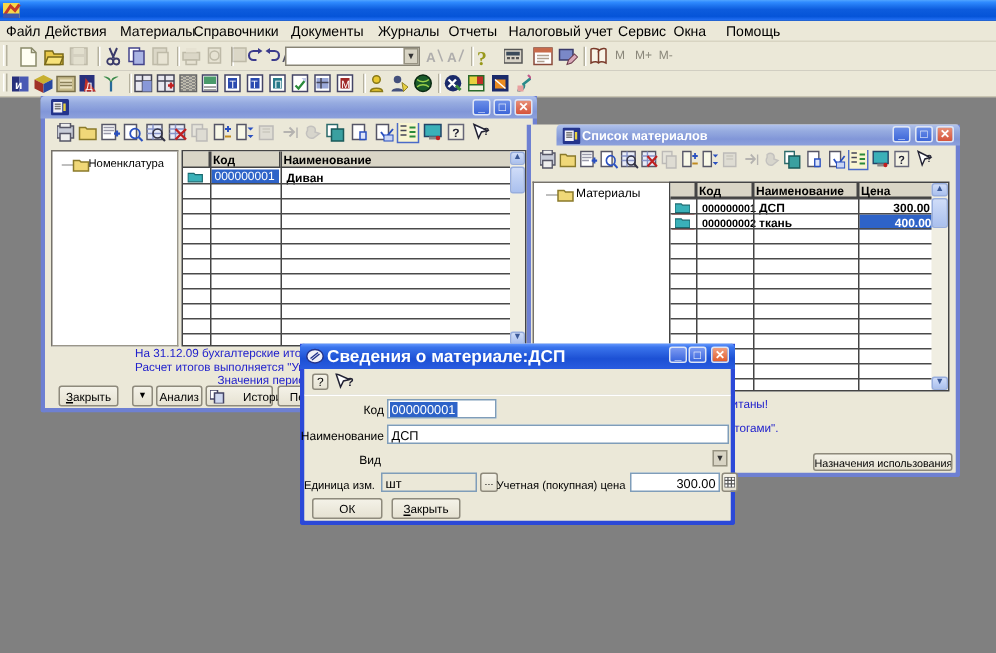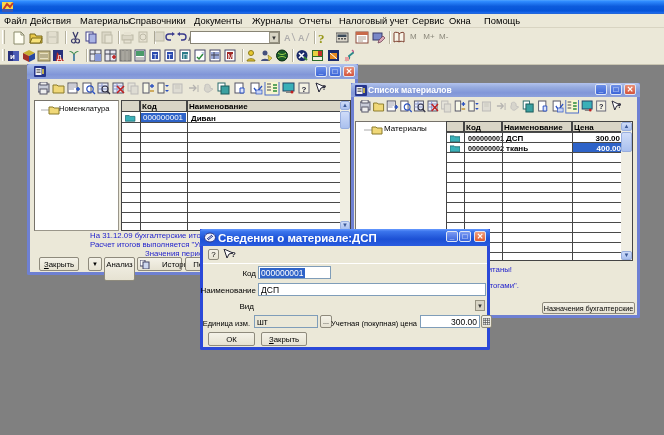--- a/index.html
+++ b/index.html
@@ -484,31 +484,31 @@
     <div class="sbtn" style="top:10px;height:18px;"></div>
     <div class="sbtn" style="bottom:0;">▼</div>
   </div>
 
   <div class="bluetext" style="left:60px;top:167px;">На 31.12.09 бухгалтерские итоги рассчитаны!</div>
   <div class="bluetext" style="left:60px;top:176px;">Расчет итогов выполняется "Управление итогами".</div>
   <div class="bluetext" style="left:115px;top:185px;">Значения периодических реквизитов</div>
 
   <div class="btn" style="left:9px;top:193px;width:40px;height:14px;line-height:13px;"><u>З</u>акрыть</div>
   <div class="btn" style="left:58px;top:193px;width:14px;height:14px;font-size:6px;line-height:13px;">▼</div>
-  <div class="btn" style="left:74px;top:193px;width:31px;height:24px;line-height:13px;">Анализ</div>
+  <div class="btn" style="left:74px;top:193px;width:31px;height:14px;line-height:13px;">Анализ</div>
   <div class="btn" style="left:107px;top:193px;width:45px;height:14px;line-height:13px;padding-left:24px;">История</div>
   <svg class="abs" style="left:110px;top:196px" width="10" height="9" viewBox="0 0 10 9">
       <rect x="0" y="0" width="5" height="6" fill="#fff" stroke="#446"></rect>
       <rect x="3" y="2" width="6" height="7" fill="#cfd8f0" stroke="#446"></rect>
     </svg>
   <div class="btn" style="left:155px;top:193px;width:42px;height:14px;line-height:13px;">Печать</div>
 </div>
 
 <div class="win" id="win2" style="left:351px;top:83px;width:289px;height:235px;">
-  <div class="wtitle" style="height:14px;">
+  <div class="wtitle" style="height:14px;margin-left:20px;">
     <svg class="abs" style="left:4px;top:2px" width="12" height="11" viewBox="0 0 12 11">
         <rect width="12" height="11" rx="1" fill="#24348c"></rect>
         <rect x="1.5" y="2" width="6" height="7" fill="#f0f0f8"></rect>
         <path d="M2.5 3.5h4M2.5 5h4M2.5 6.5h4" stroke="#777"></path>
         <path d="M9 3v5" stroke="#e8d040" stroke-width="1.6"></path>
       </svg>
     <span class="abs" style="left:17px;top:2px;font-size:8.5px;">Список материалов</span>
     <div class="wbtn bmin" style="right:33px;top:1px;">_</div>
     <div class="wbtn bmax" style="right:18px;top:1px;">□</div>
     <div class="wbtn bclose" style="right:4px;top:1px;">✕</div>
@@ -568,21 +568,21 @@
 
   <div class="sb" style="left:267px;top:39px;width:11px;height:138px;">
     <div class="sbtn" style="top:0;">▲</div>
     <div class="sbtn" style="top:10px;height:20px;"></div>
     <div class="sbtn" style="bottom:0;">▼</div>
   </div>
 
   <div class="bluetext" style="right:125px;top:182px;">На 31.12.09 бухгалтерские итоги рассчитаны!</div>
   <div class="bluetext" style="right:118px;top:198px;">Расчет итогов выполняется "Управлением итогами".</div>
 
-  <div class="btn" style="left:188px;top:219px;width:93px;height:12px;font-size:7.2px;line-height:11px;white-space:nowrap;overflow:hidden;">Назначения бухгалтерские</div>
+  <div class="btn" style="left:188px;top:219px;width:93px;height:12px;font-size:7.2px;line-height:11px;white-space:nowrap;overflow:hidden;">Назначения использования</div>
 </div>
 
 <div class="win dlg" id="dlg" style="left:200px;top:229px;width:290px;height:121px;border-color:#2b49d8;">
   <div class="wtitle" style="height:17px;background:linear-gradient(#69f 0%,#3a74ec 15%,#1c50d4 60%,#2a5ce0 100%);font-size:11.5px;">
     <svg class="abs" style="left:4px;top:3px" width="12" height="11" viewBox="0 0 12 11">
         <ellipse cx="6" cy="5.5" rx="5.5" ry="4.5" fill="#f0f0f8" stroke="#24348c"></ellipse>
         <path d="M3 7l5-4M4 8l5-4" stroke="#24348c" stroke-width="1"></path>
       </svg>
     <span class="abs" style="left:18px;top:3px">Сведения о материале:ДСП</span>
     <div class="wbtn bmin" style="right:32px;top:2px;">_</div>

